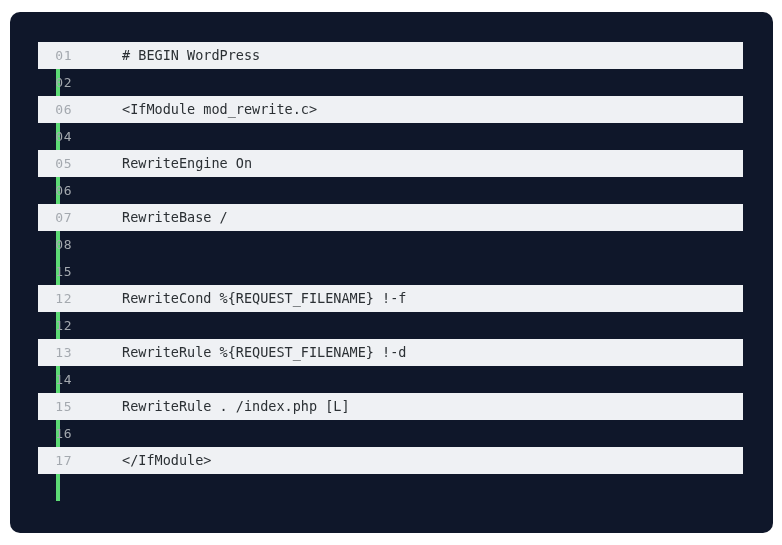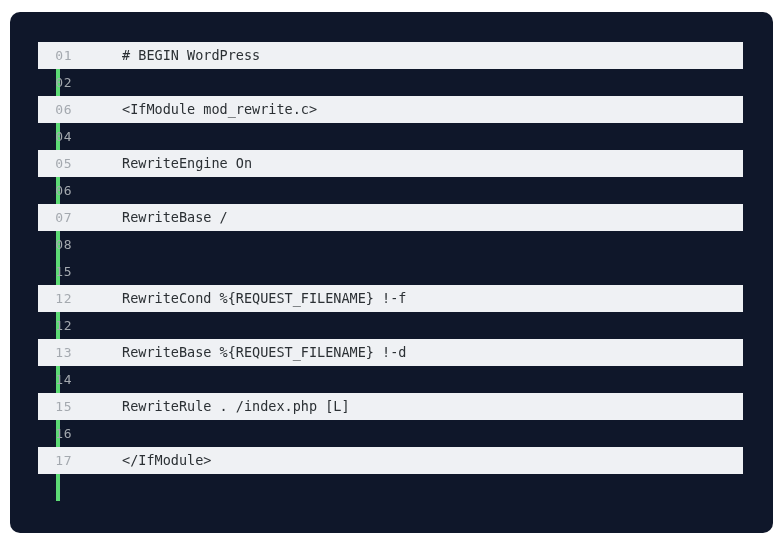--- a/index.html
+++ b/index.html
@@ -127,21 +127,21 @@
       <div class="code-row striped">
         <span class="line-no">12</span>
         <span class="code-text">RewriteCond %{REQUEST_FILENAME} !-f</span>
       </div>
       <div class="code-row">
         <span class="line-no">12</span>
         <span class="code-text"></span>
       </div>
       <div class="code-row striped">
         <span class="line-no">13</span>
-        <span class="code-text">RewriteBase %{REQUEST_FILENAME} !-d</span>
+        <span class="code-text">RewriteRule %{REQUEST_FILENAME} !-d</span>
       </div>
       <div class="code-row">
         <span class="line-no">14</span>
         <span class="code-text"></span>
       </div>
       <div class="code-row striped">
         <span class="line-no">15</span>
         <span class="code-text">RewriteRule . /index.php [L]</span>
       </div>
       <div class="code-row">

